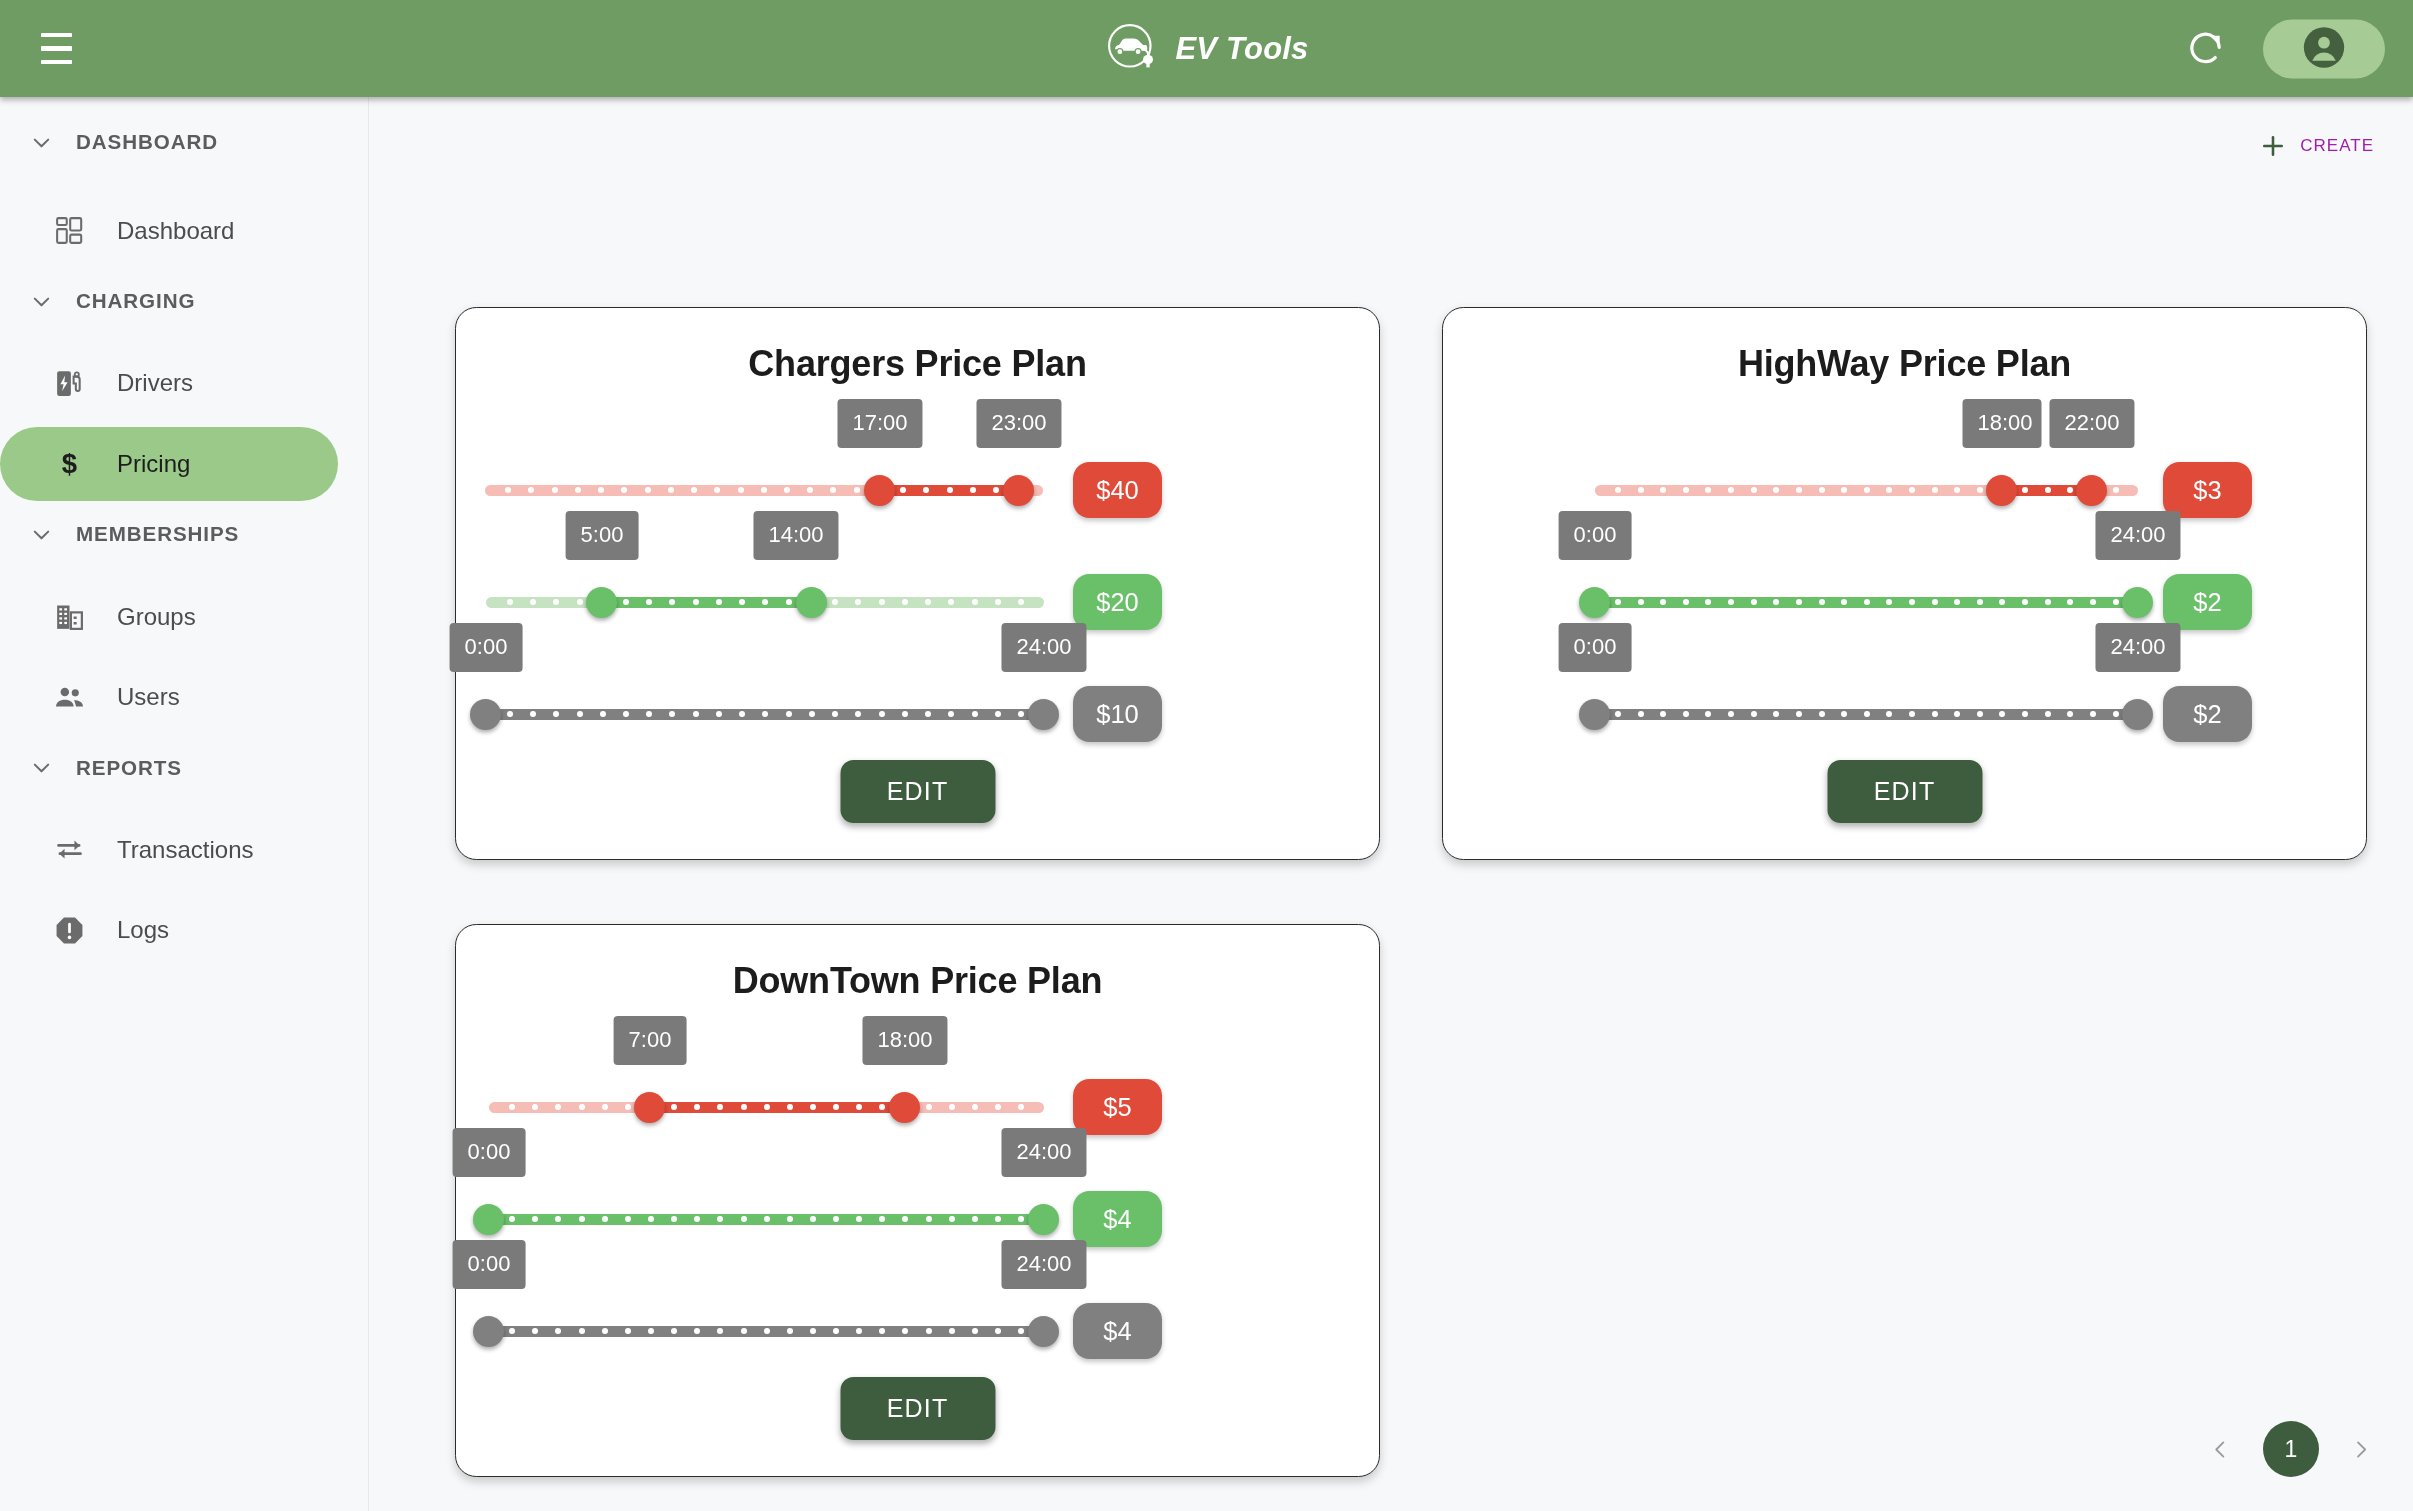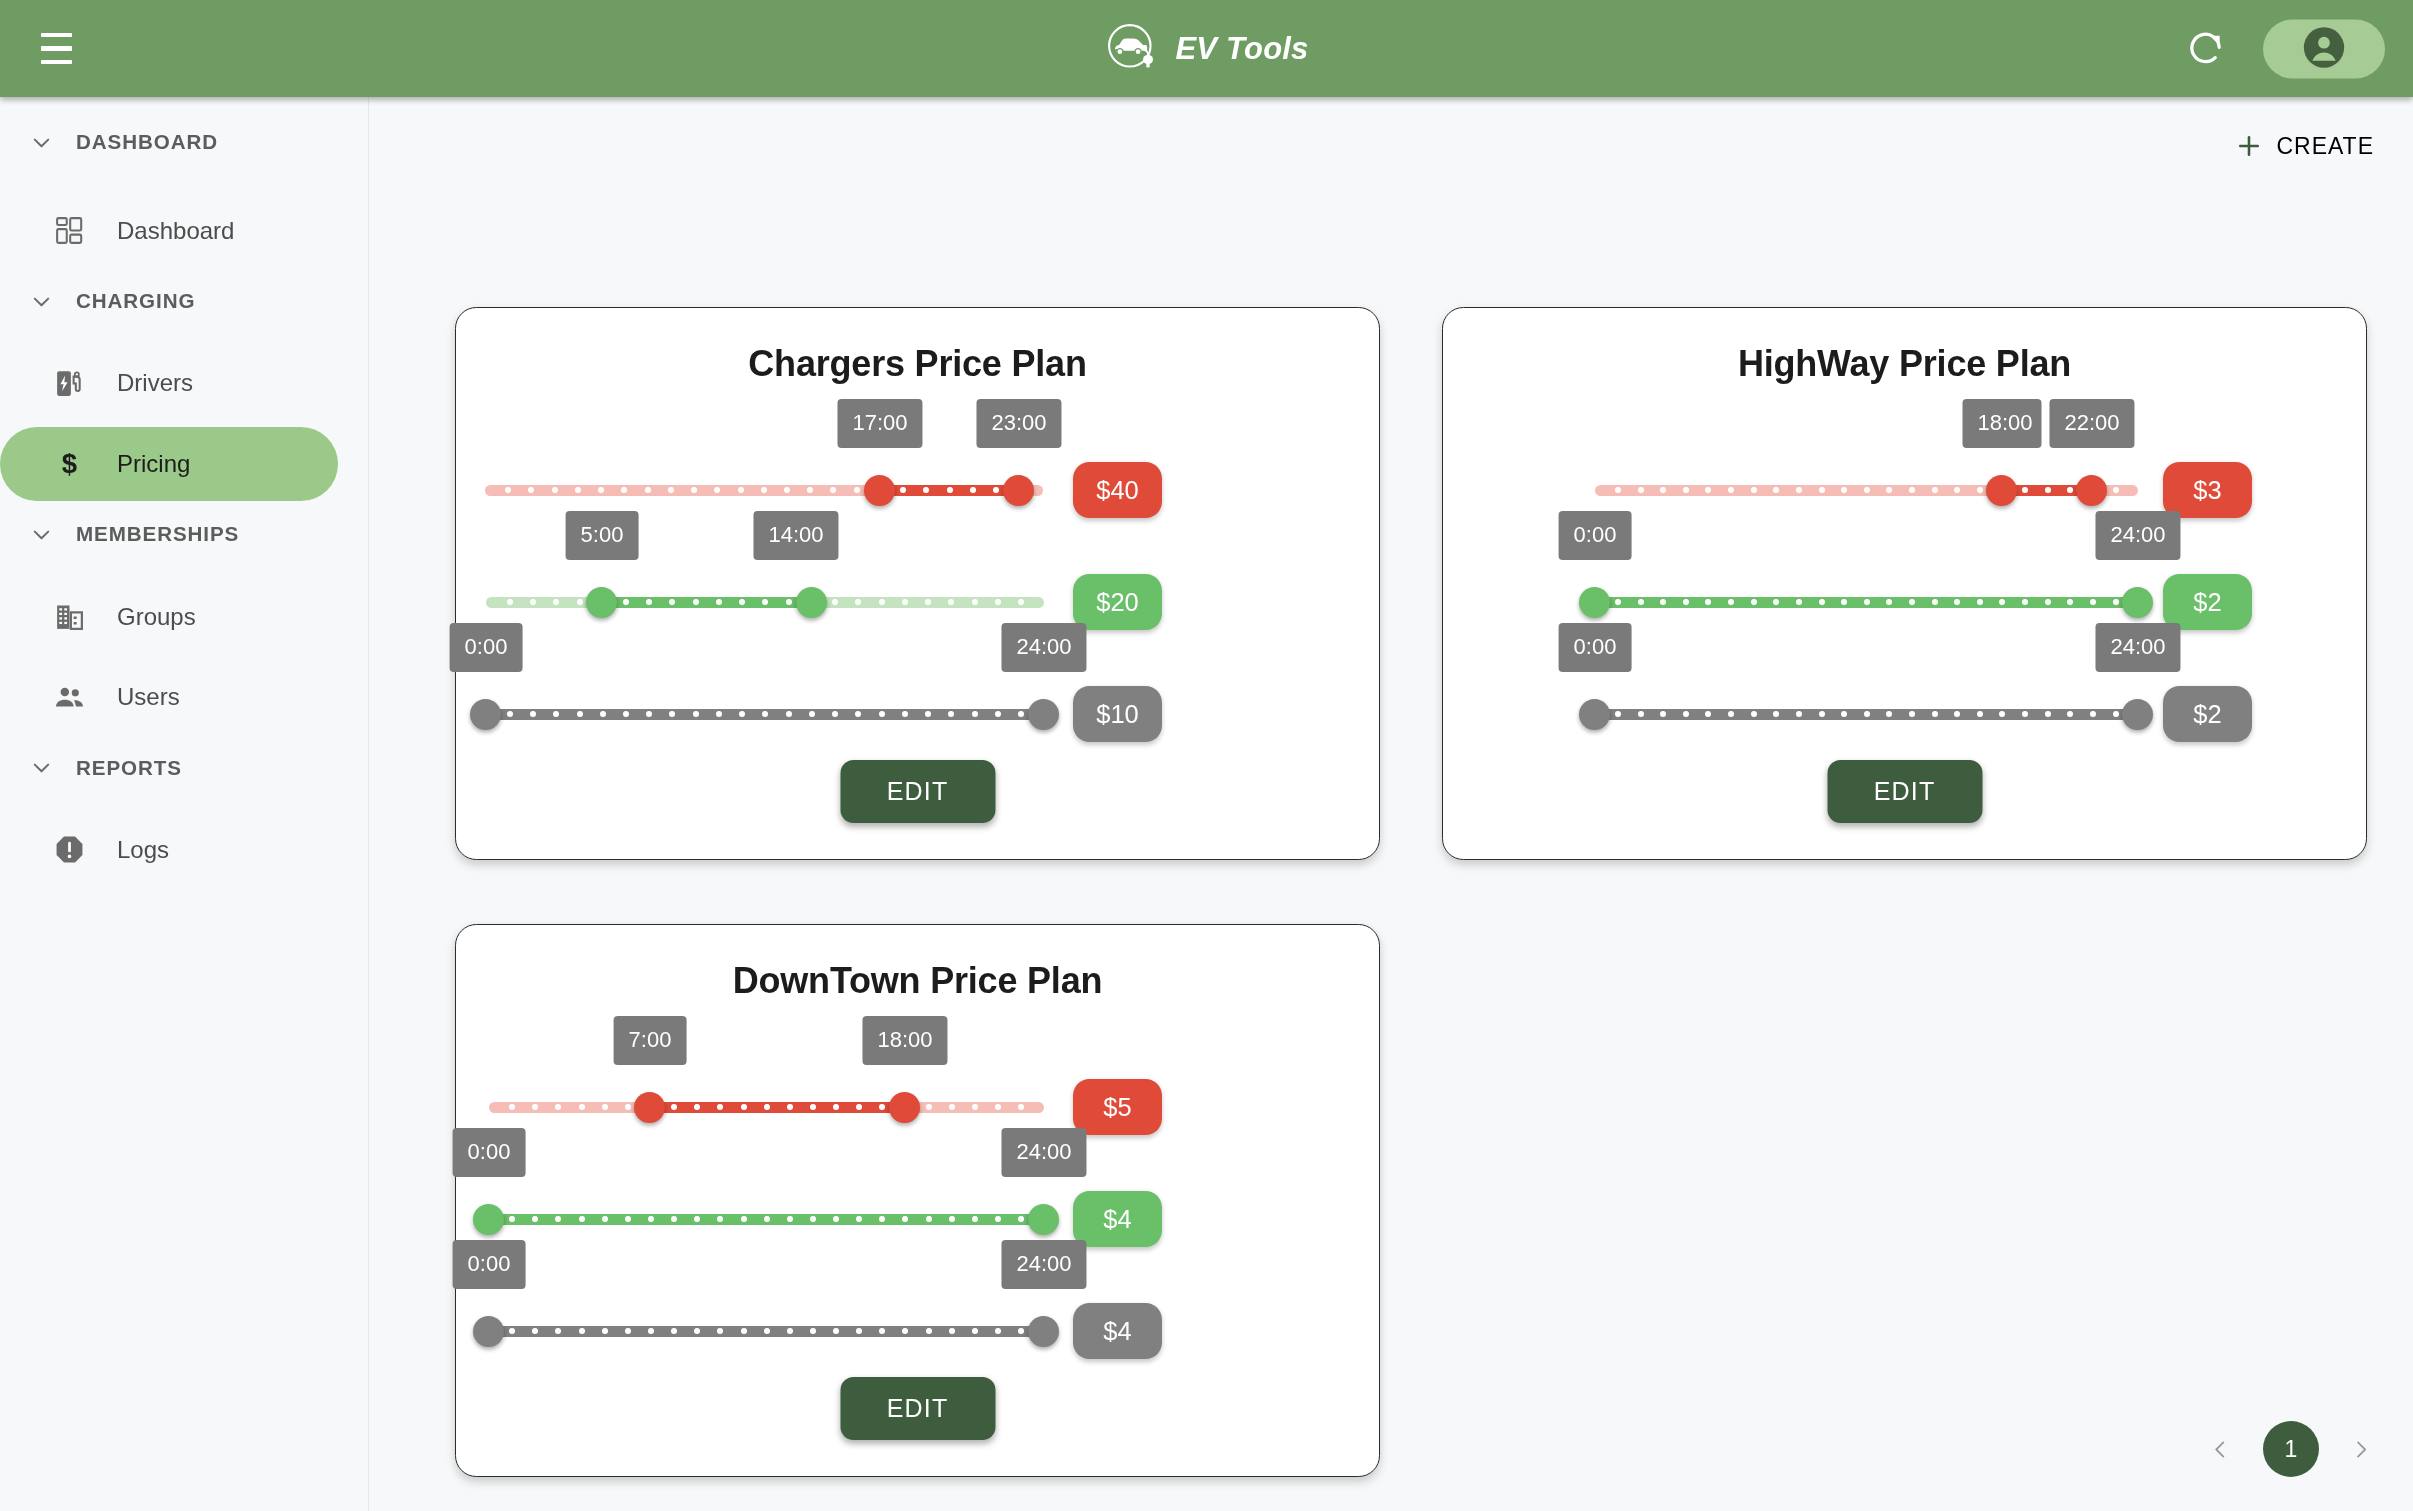--- a/index.html
+++ b/index.html
@@ -84,21 +84,21 @@
     position: absolute; top: 97px; left: 369px;
     width: 2044px; height: 1415px;
   }
   .create-row {
     position: absolute; right: 39px; top: 35px;
     display: flex; align-items: center; gap: 13px;
     cursor: pointer;
   }
   .create-plus { width: 28px; height: 28px; }
   .create-label {
-    font-size: 23px; color: #000000; letter-spacing: 1px; text-align: right;
+    font-size: 17px; color: #a21caf; letter-spacing: 1px; text-align: right;
   }
 
   .cards { position: absolute; top: 110px; left: 0; width: 2044px; }
   .card {
     position: absolute;
     background: #fff;
     border: 1.2px solid #2b2b2b;
     border-radius: 21.4px;
     box-shadow: 0 4.1px 10px rgba(0,0,0,.18);
   }
@@ -321,20 +321,33 @@
     <div class="nav-section">
       <span class="chev"><svg width="23" height="23" viewBox="0 0 24 24" fill="none" stroke="#6b6b6b" stroke-width="2.1" stroke-linecap="round" stroke-linejoin="round">
           <polyline points="5,9 12,16 19,9"></polyline>
         </svg></span>
       <span class="nav-section-label">REPORTS</span>
     </div>
     <div class="sp-chg"></div>
     <div class="nav-item">
       <span class="ic">
         <svg width="33" height="33" viewBox="0 0 24 24">
+          <g fill="none" stroke="#6b6b6b" stroke-width="1.9" stroke-linecap="round" stroke-linejoin="round">
+            <path d="M4 9h15"></path>
+            <polyline points="15.6,5.4 19.4,9 15.6,12.6" fill="#6b6b6b" stroke="none"></polyline>
+            <path d="M20 15H5"></path>
+            <polyline points="8.4,11.4 4.6,15 8.4,18.6" fill="#6b6b6b" stroke="none"></polyline>
+          </g>
+        </svg>
+      </span>
+      <span class="nav-item-label">Transactions</span>
+    </div>
+    <div class="nav-item">
+      <span class="ic">
+        <svg width="33" height="33" viewBox="0 0 24 24">
           <g>
             <polygon points="8,2.6 16,2.6 21.4,8 21.4,16 16,21.4 8,21.4 2.6,16 2.6,8" fill="#6b6b6b"></polygon>
             <rect x="11" y="6.4" width="2" height="7.6" rx="1" fill="#fff"></rect>
             <circle cx="12" cy="17" r="1.3" fill="#fff"></circle>
           </g>
         </svg>
       </span>
       <span class="nav-item-label">Logs</span>
     </div>
   </div>

